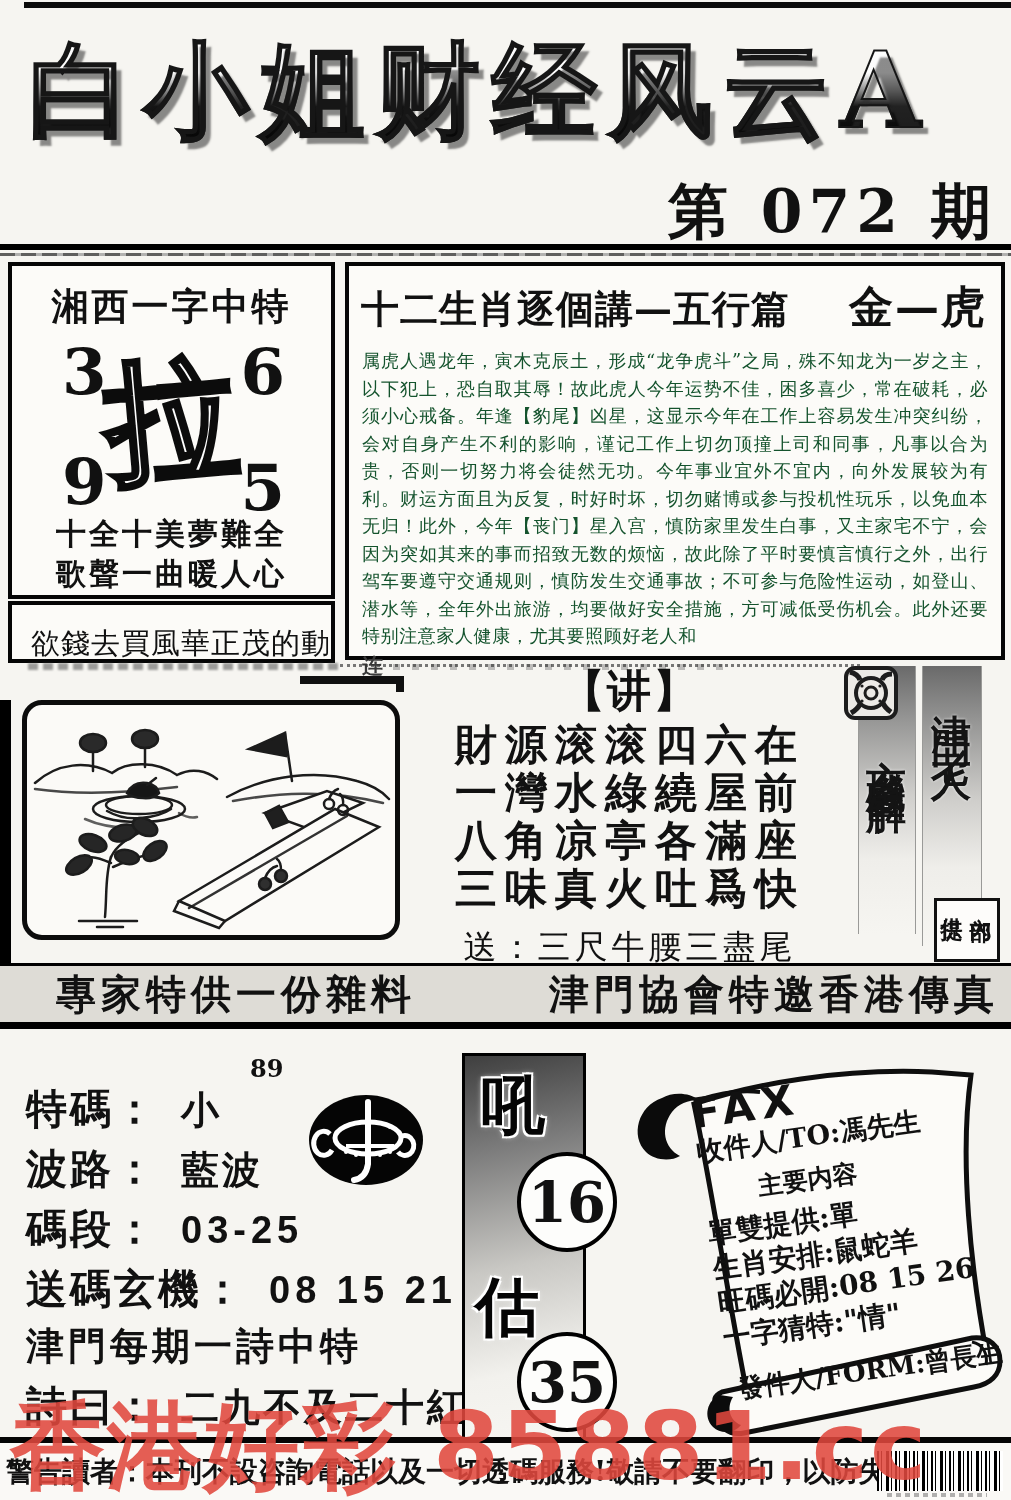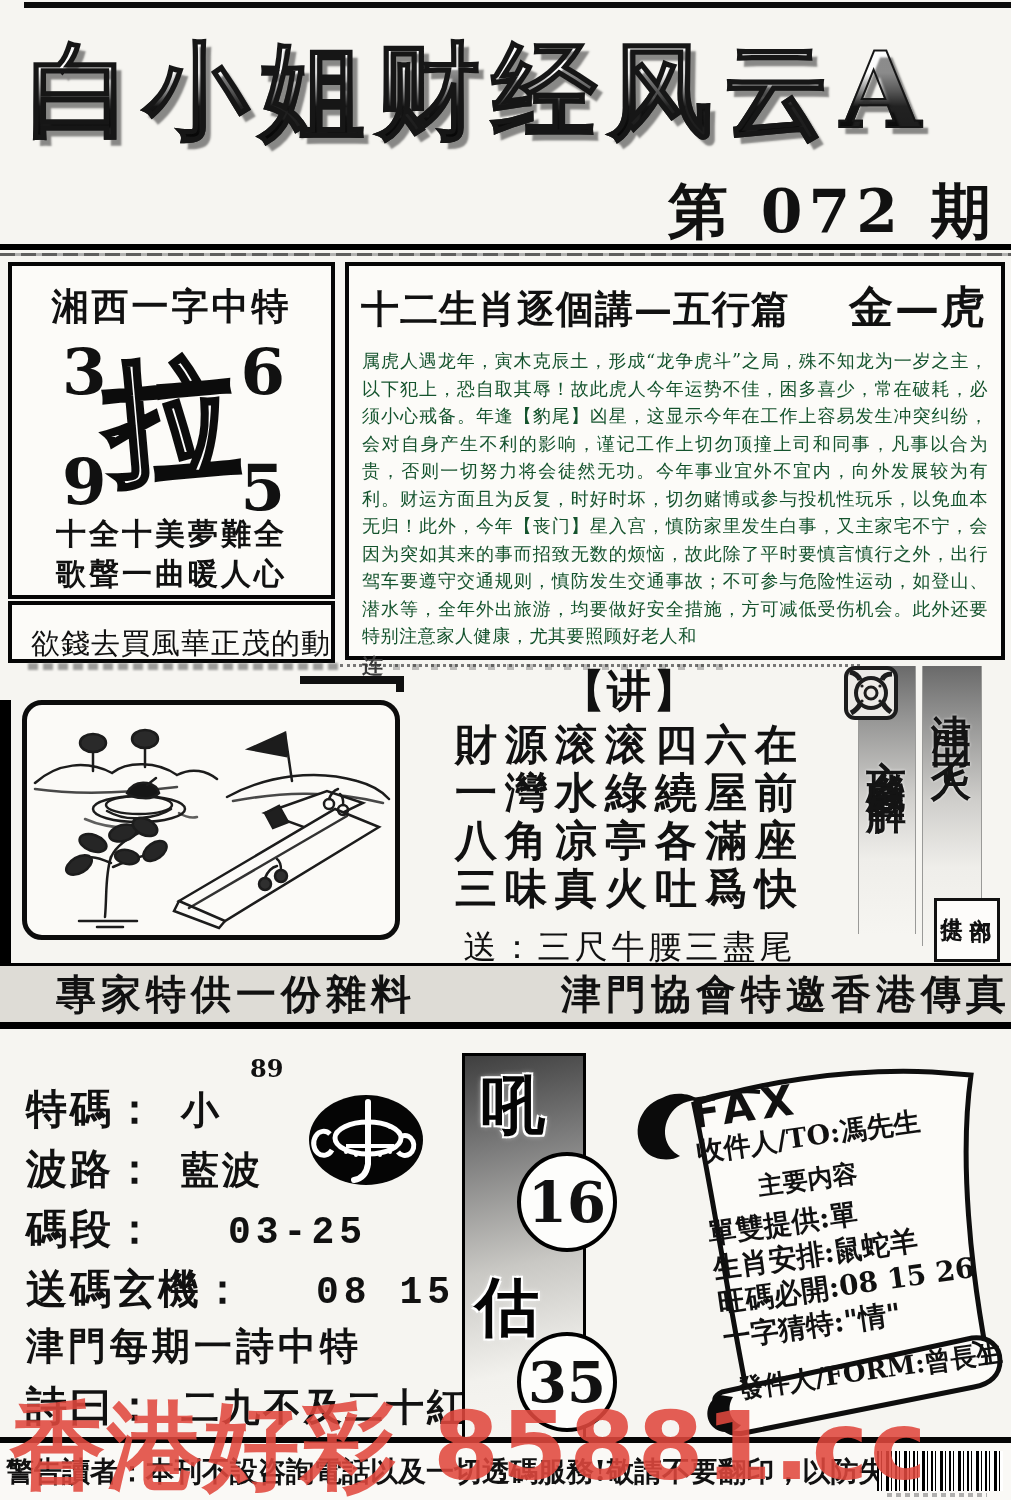--- a/index.html
+++ b/index.html
@@ -70,29 +70,29 @@
   .banner-xuanji span{margin-top:62px;letter-spacing:12px;}
   .banner-jinmen{left:922px;top:666px;width:58px;height:280px;}
   .banner-jinmen span{margin-top:16px;letter-spacing:16px;}
   .stamp-box{left:934px;top:898px;width:60px;height:58px;border:3px solid #111;background:#fdfcfa;
              display:flex;flex-direction:row-reverse;justify-content:center;gap:3px;z-index:6;}
   .stamp-box span{writing-mode:vertical-rl;font-size:22px;font-weight:800;line-height:26px;}
 
   
   .band{left:0;top:963px;width:1011px;height:66px;background:#dedcd6;border-top:3px solid #000;
         border-bottom:7px solid #000;display:flex;align-items:center;justify-content:space-between;
-        padding:0 0 0 56px;box-sizing:border-box;}
+        padding:0 12px 0 56px;box-sizing:border-box;}
   .band span{font-size:40px;font-weight:800;letter-spacing:5px;white-space:nowrap;}
 
   
   .corner89{left:250px;top:1054px;font-size:24px;font-weight:600;}
   .tip-row{display:flex;align-items:baseline;gap:23px;white-space:nowrap;}
   .tip-label{font-size:41px;font-weight:800;letter-spacing:3px;}
   .tip-val{font-size:38px;font-weight:800;letter-spacing:3px;}
-  .tip-num{font-family:Liberation Mono, monospace;font-size:38px;font-weight:700;letter-spacing:5px;margin-left:47px;}
+  .tip-num{font-family:Liberation Sans, sans-serif;font-size:38px;font-weight:700;letter-spacing:5px;}
   .r1{left:26px;top:1082px;} .r2{left:26px;top:1142px;} .r3{left:26px;top:1202px;}
   .r4{left:26px;top:1262px;} .r5{left:26px;top:1321px;} .r6{left:26px;top:1379px;}
   .single-line{font-size:38px;font-weight:800;letter-spacing:4px;white-space:nowrap;}
 
   .oval-logo{left:306px;top:1090px;width:120px;height:102px;}
 
   
   .pillar{left:462px;top:1053px;width:118px;height:384px;border:3px solid #000;
           background:linear-gradient(168deg,#3f3f3f 0%,#7b7b7b 24%,#c9c8c4 54%,#f2f1ed 80%,#f7f6f2 100%);}
   .pillar-char{position:absolute;font-size:64px;font-weight:800;color:#050505;

